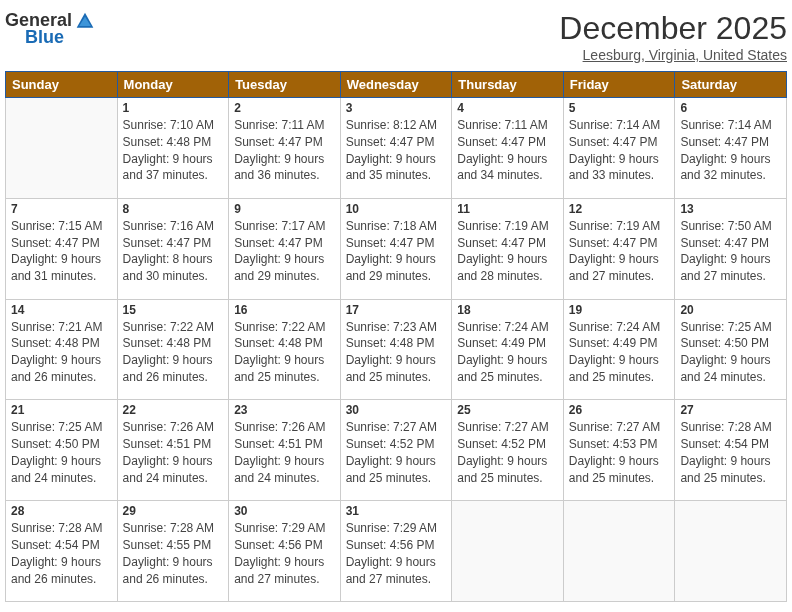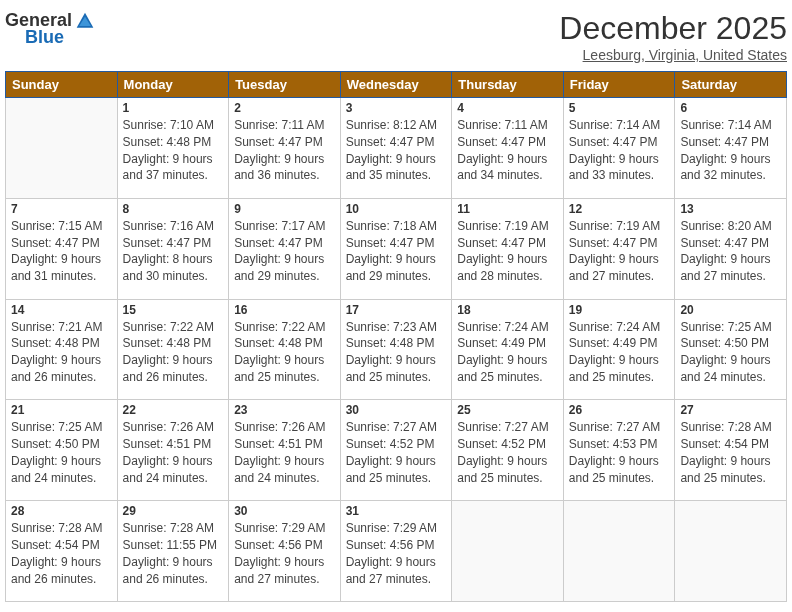--- a/index.html
+++ b/index.html
@@ -173,21 +173,21 @@
           <td>
             <span class="day-number">11</span>
             <div class="day-info"><span>Sunrise: 7:19 AM</span><br><span>Sunset: 4:47 PM</span><br><span>Daylight: 9 hours and 28 minutes.</span></div>
           </td>
           <td>
             <span class="day-number">12</span>
             <div class="day-info"><span>Sunrise: 7:19 AM</span><br><span>Sunset: 4:47 PM</span><br><span>Daylight: 9 hours and 27 minutes.</span></div>
           </td>
           <td>
             <span class="day-number">13</span>
-            <div class="day-info"><span>Sunrise: 8:20 AM</span><br><span>Sunset: 4:47 PM</span><br><span>Daylight: 9 hours and 27 minutes.</span></div>
+            <div class="day-info"><span>Sunrise: 7:50 AM</span><br><span>Sunset: 4:47 PM</span><br><span>Daylight: 9 hours and 27 minutes.</span></div>
           </td>
         </tr>
         <tr>
           <td>
             <span class="day-number">14</span>
             <div class="day-info"><span>Sunrise: 7:21 AM</span><br><span>Sunset: 4:48 PM</span><br><span>Daylight: 9 hours and 26 minutes.</span></div>
           </td>
           <td>
             <span class="day-number">15</span>
             <div class="day-info"><span>Sunrise: 7:22 AM</span><br><span>Sunset: 4:48 PM</span><br><span>Daylight: 9 hours and 26 minutes.</span></div>
@@ -243,21 +243,21 @@
             <div class="day-info"><span>Sunrise: 7:28 AM</span><br><span>Sunset: 4:54 PM</span><br><span>Daylight: 9 hours and 25 minutes.</span></div>
           </td>
         </tr>
         <tr>
           <td>
             <span class="day-number">28</span>
             <div class="day-info"><span>Sunrise: 7:28 AM</span><br><span>Sunset: 4:54 PM</span><br><span>Daylight: 9 hours and 26 minutes.</span></div>
           </td>
           <td>
             <span class="day-number">29</span>
-            <div class="day-info"><span>Sunrise: 7:28 AM</span><br><span>Sunset: 11:55 PM</span><br><span>Daylight: 9 hours and 26 minutes.</span></div>
+            <div class="day-info"><span>Sunrise: 7:28 AM</span><br><span>Sunset: 4:55 PM</span><br><span>Daylight: 9 hours and 26 minutes.</span></div>
           </td>
           <td>
             <span class="day-number">30</span>
             <div class="day-info"><span>Sunrise: 7:29 AM</span><br><span>Sunset: 4:56 PM</span><br><span>Daylight: 9 hours and 27 minutes.</span></div>
           </td>
           <td>
             <span class="day-number">31</span>
             <div class="day-info"><span>Sunrise: 7:29 AM</span><br><span>Sunset: 4:56 PM</span><br><span>Daylight: 9 hours and 27 minutes.</span></div>
           </td>
           <td class="empty-cell"></td>

